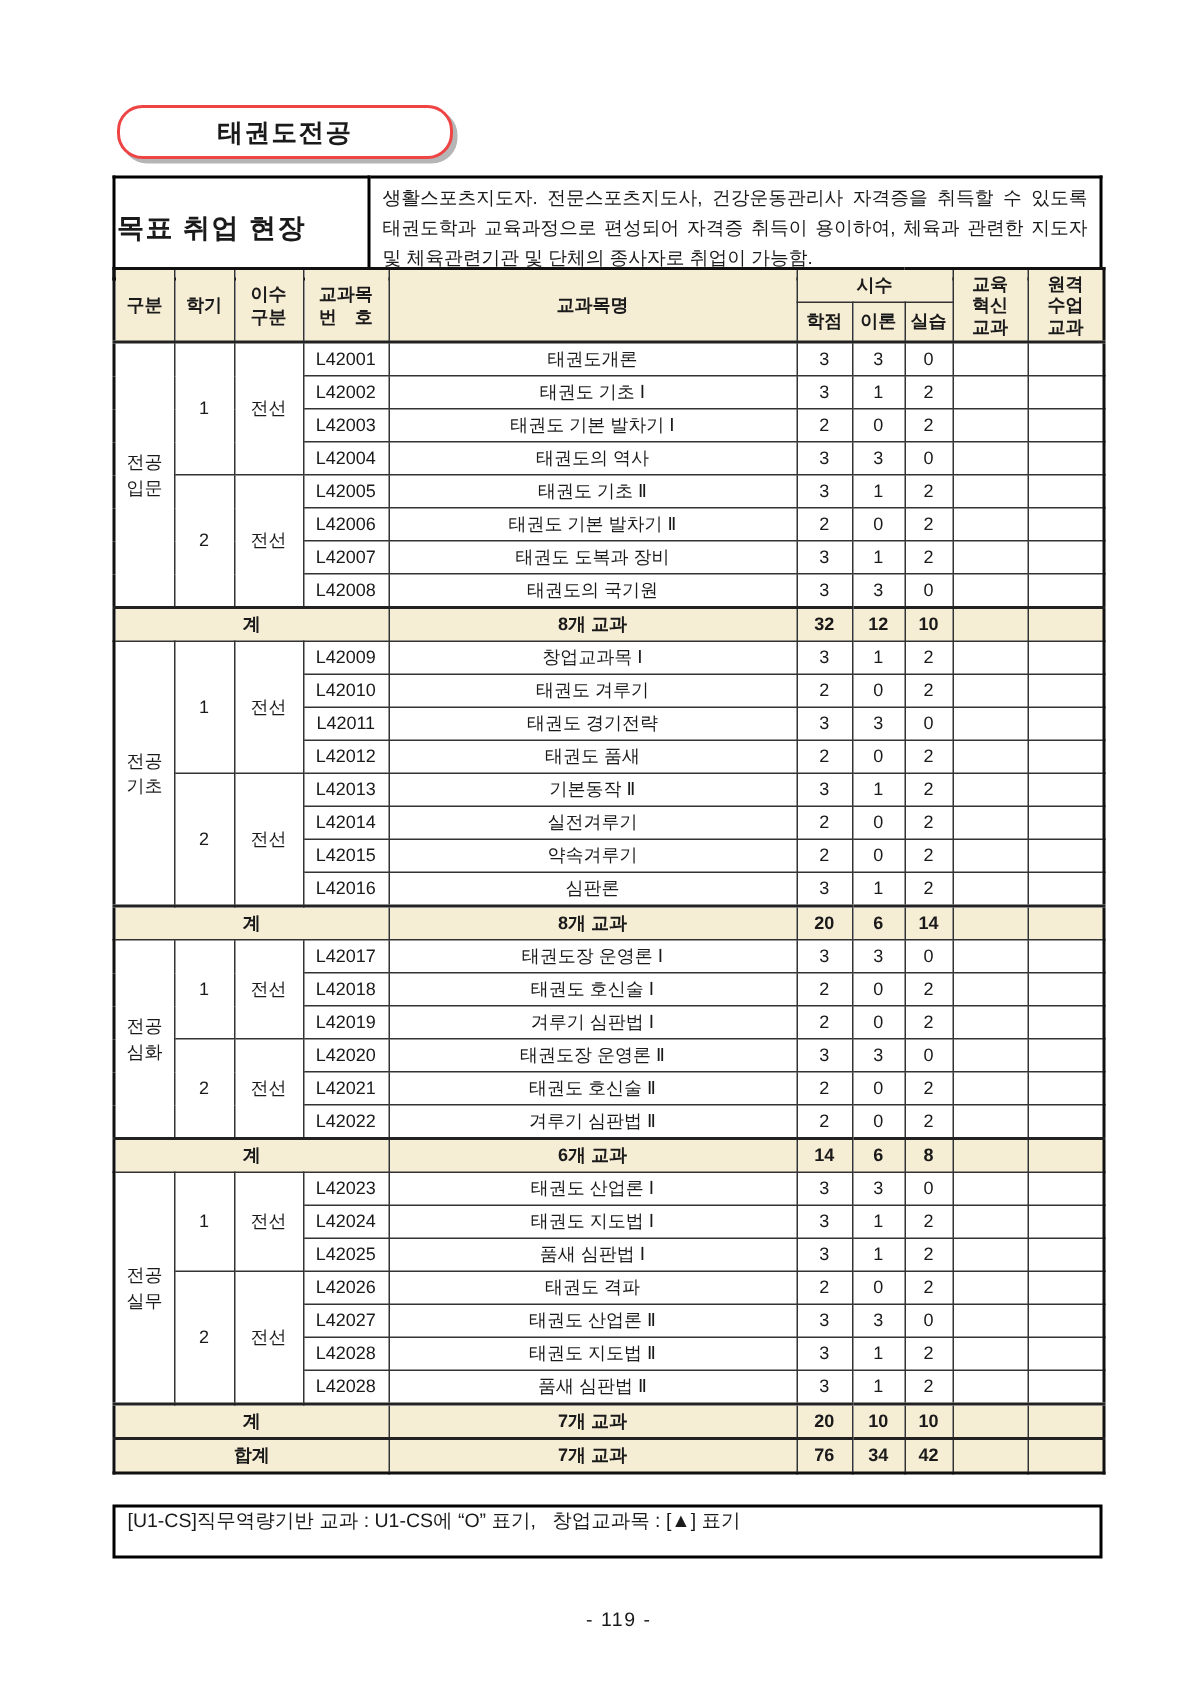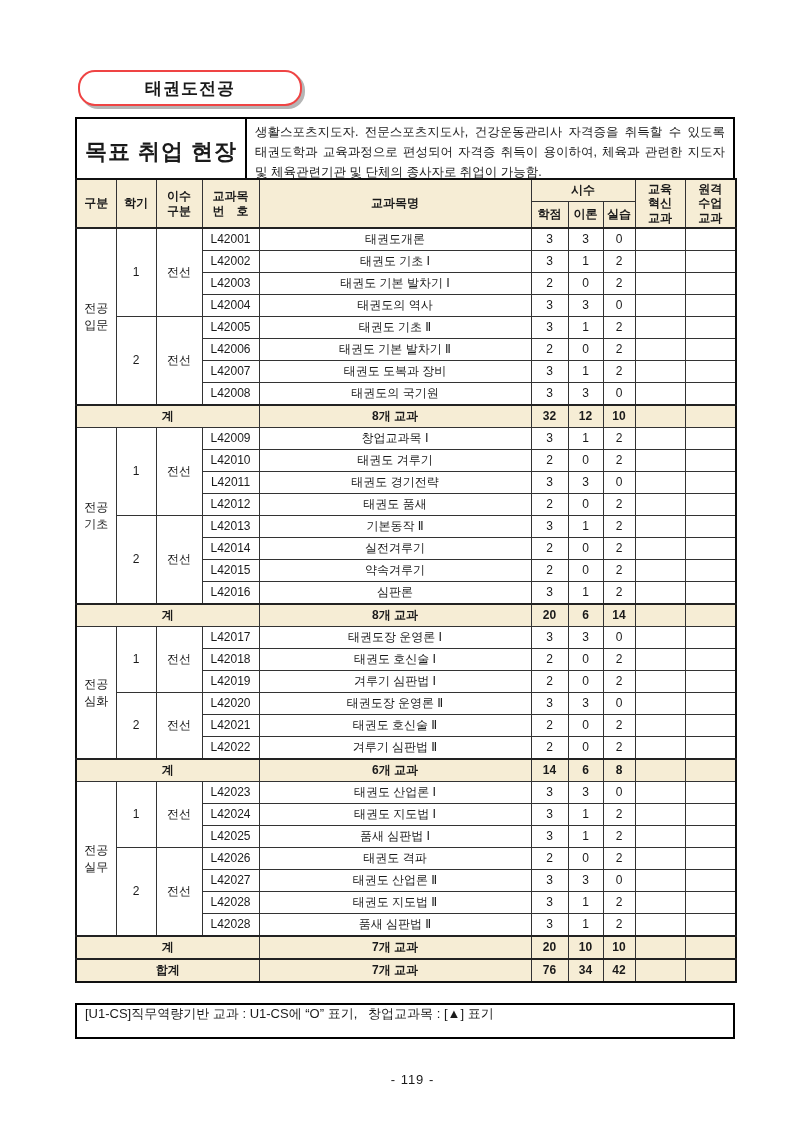--- a/index.html
+++ b/index.html
@@ -16,21 +16,21 @@
     display:flex; align-items:center; justify-content:center;
     font-size:17px; font-weight:bold; letter-spacing:1px;
   }
   
   .goal-table {
     position:absolute; left:75px; top:117px; width:660px;
     border-collapse:collapse; table-layout:fixed;
   }
   .goal-table td { border:2px solid #000; vertical-align:middle; }
   .goal-label {
-    width:166px; text-align:center; font-weight:bold; font-size:22px; letter-spacing:1px;margin-left:20px;
+    width:166px; text-align:left; font-weight:bold; font-size:18px; letter-spacing:1px;margin-left:20px;
   }
   .goal-text {
     font-size:12.5px; line-height:1.6; padding:3px 8px; text-align:justify;
     word-break:keep-all;
   }
   
   .curriculum {
     position:absolute; left:75px; top:178px; width:660px;
     border-collapse:collapse; table-layout:fixed; font-size:12px;
     border:2px solid #111;

